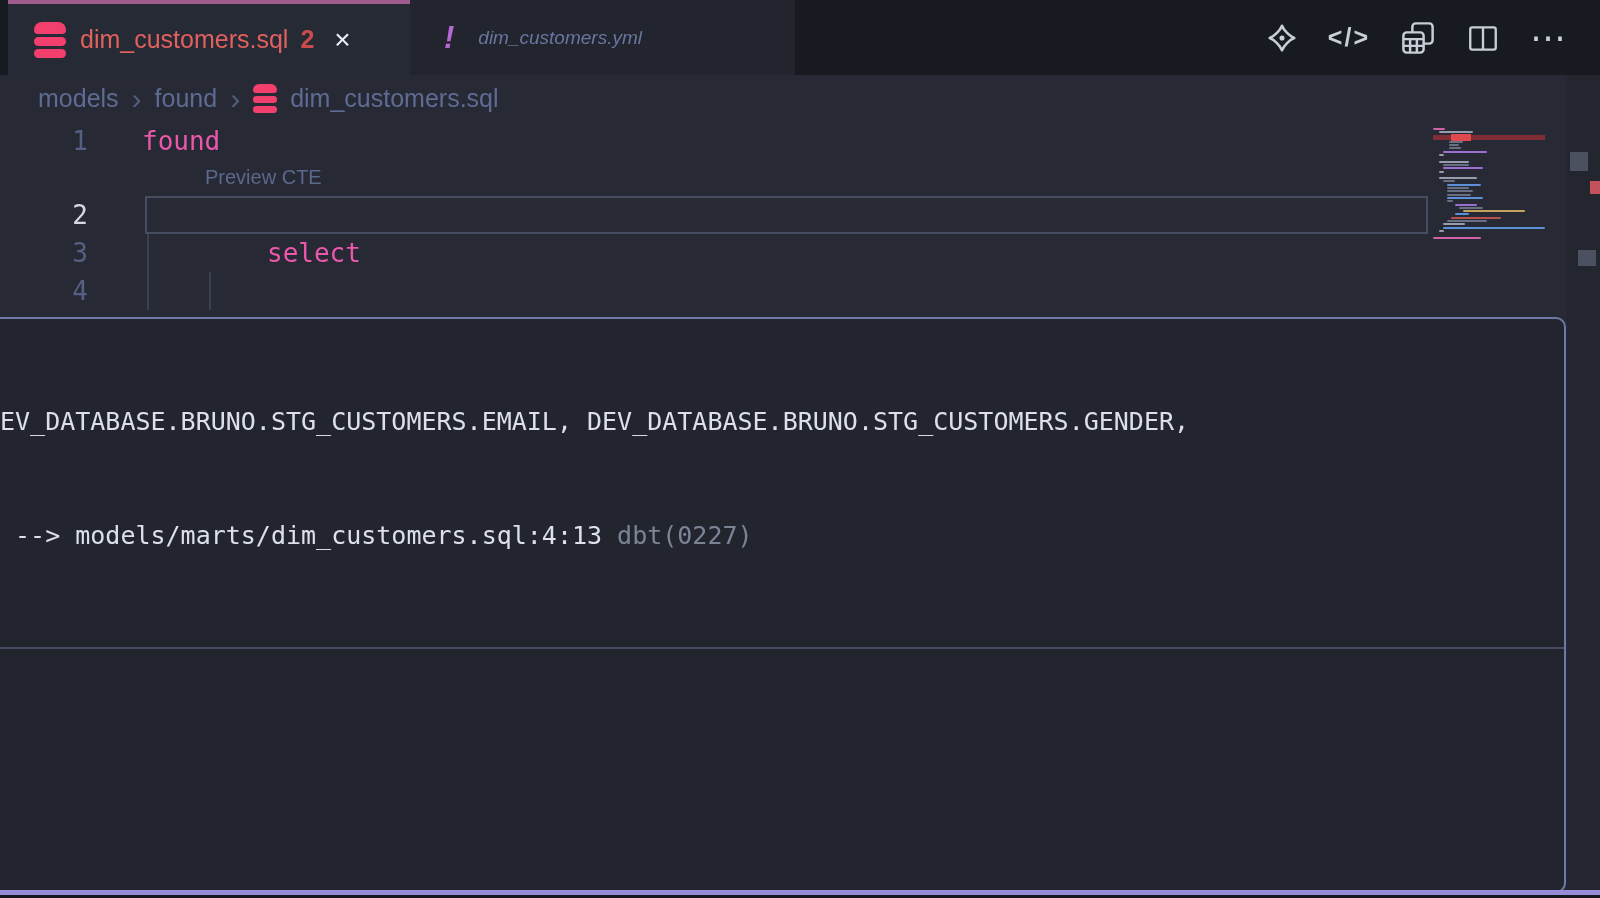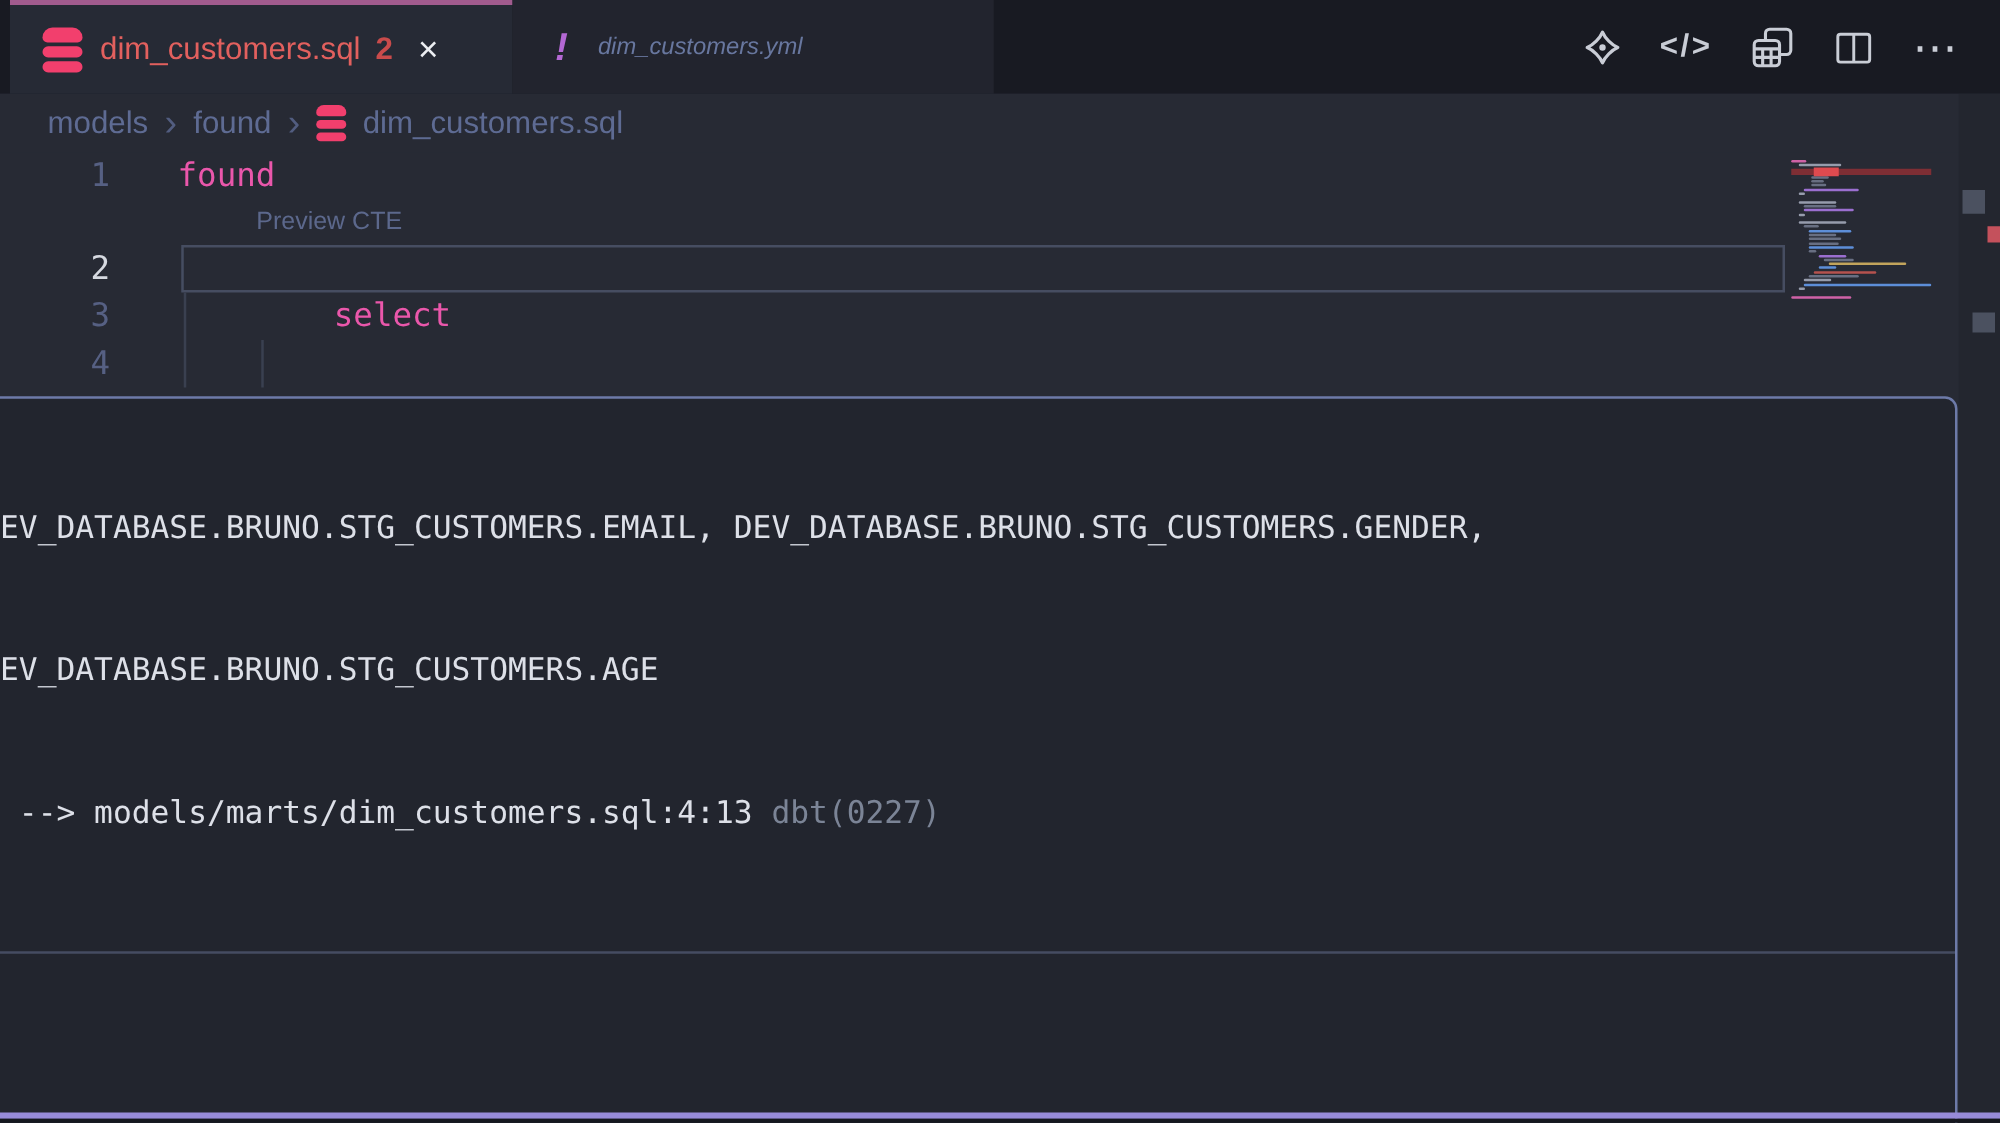--- a/index.html
+++ b/index.html
@@ -217,21 +217,20 @@
     </div>
 
     <div class="crow" style="top:729px">
       <span class="lnum">17</span>
       <span class="ctext kw" style="left:267px">select</span>
     </div>
 
     <div class="hover">
       <div class="hv-block">
         <div>EV_DATABASE.BRUNO.STG_CUSTOMERS.EMAIL, DEV_DATABASE.BRUNO.STG_CUSTOMERS.GENDER,</div>
-        <div>EV_DATABASE.BRUNO.STG_CUSTOMERS.AGE</div>
         <div><span> --&gt; models/marts/dim_customers.sql:4:13 </span><span class="hv-dim">dbt(0227)</span></div>
       </div>
       <div class="hv-sep"></div>
       <div class="hv-block">
         
         
         
         
       </div>
 

